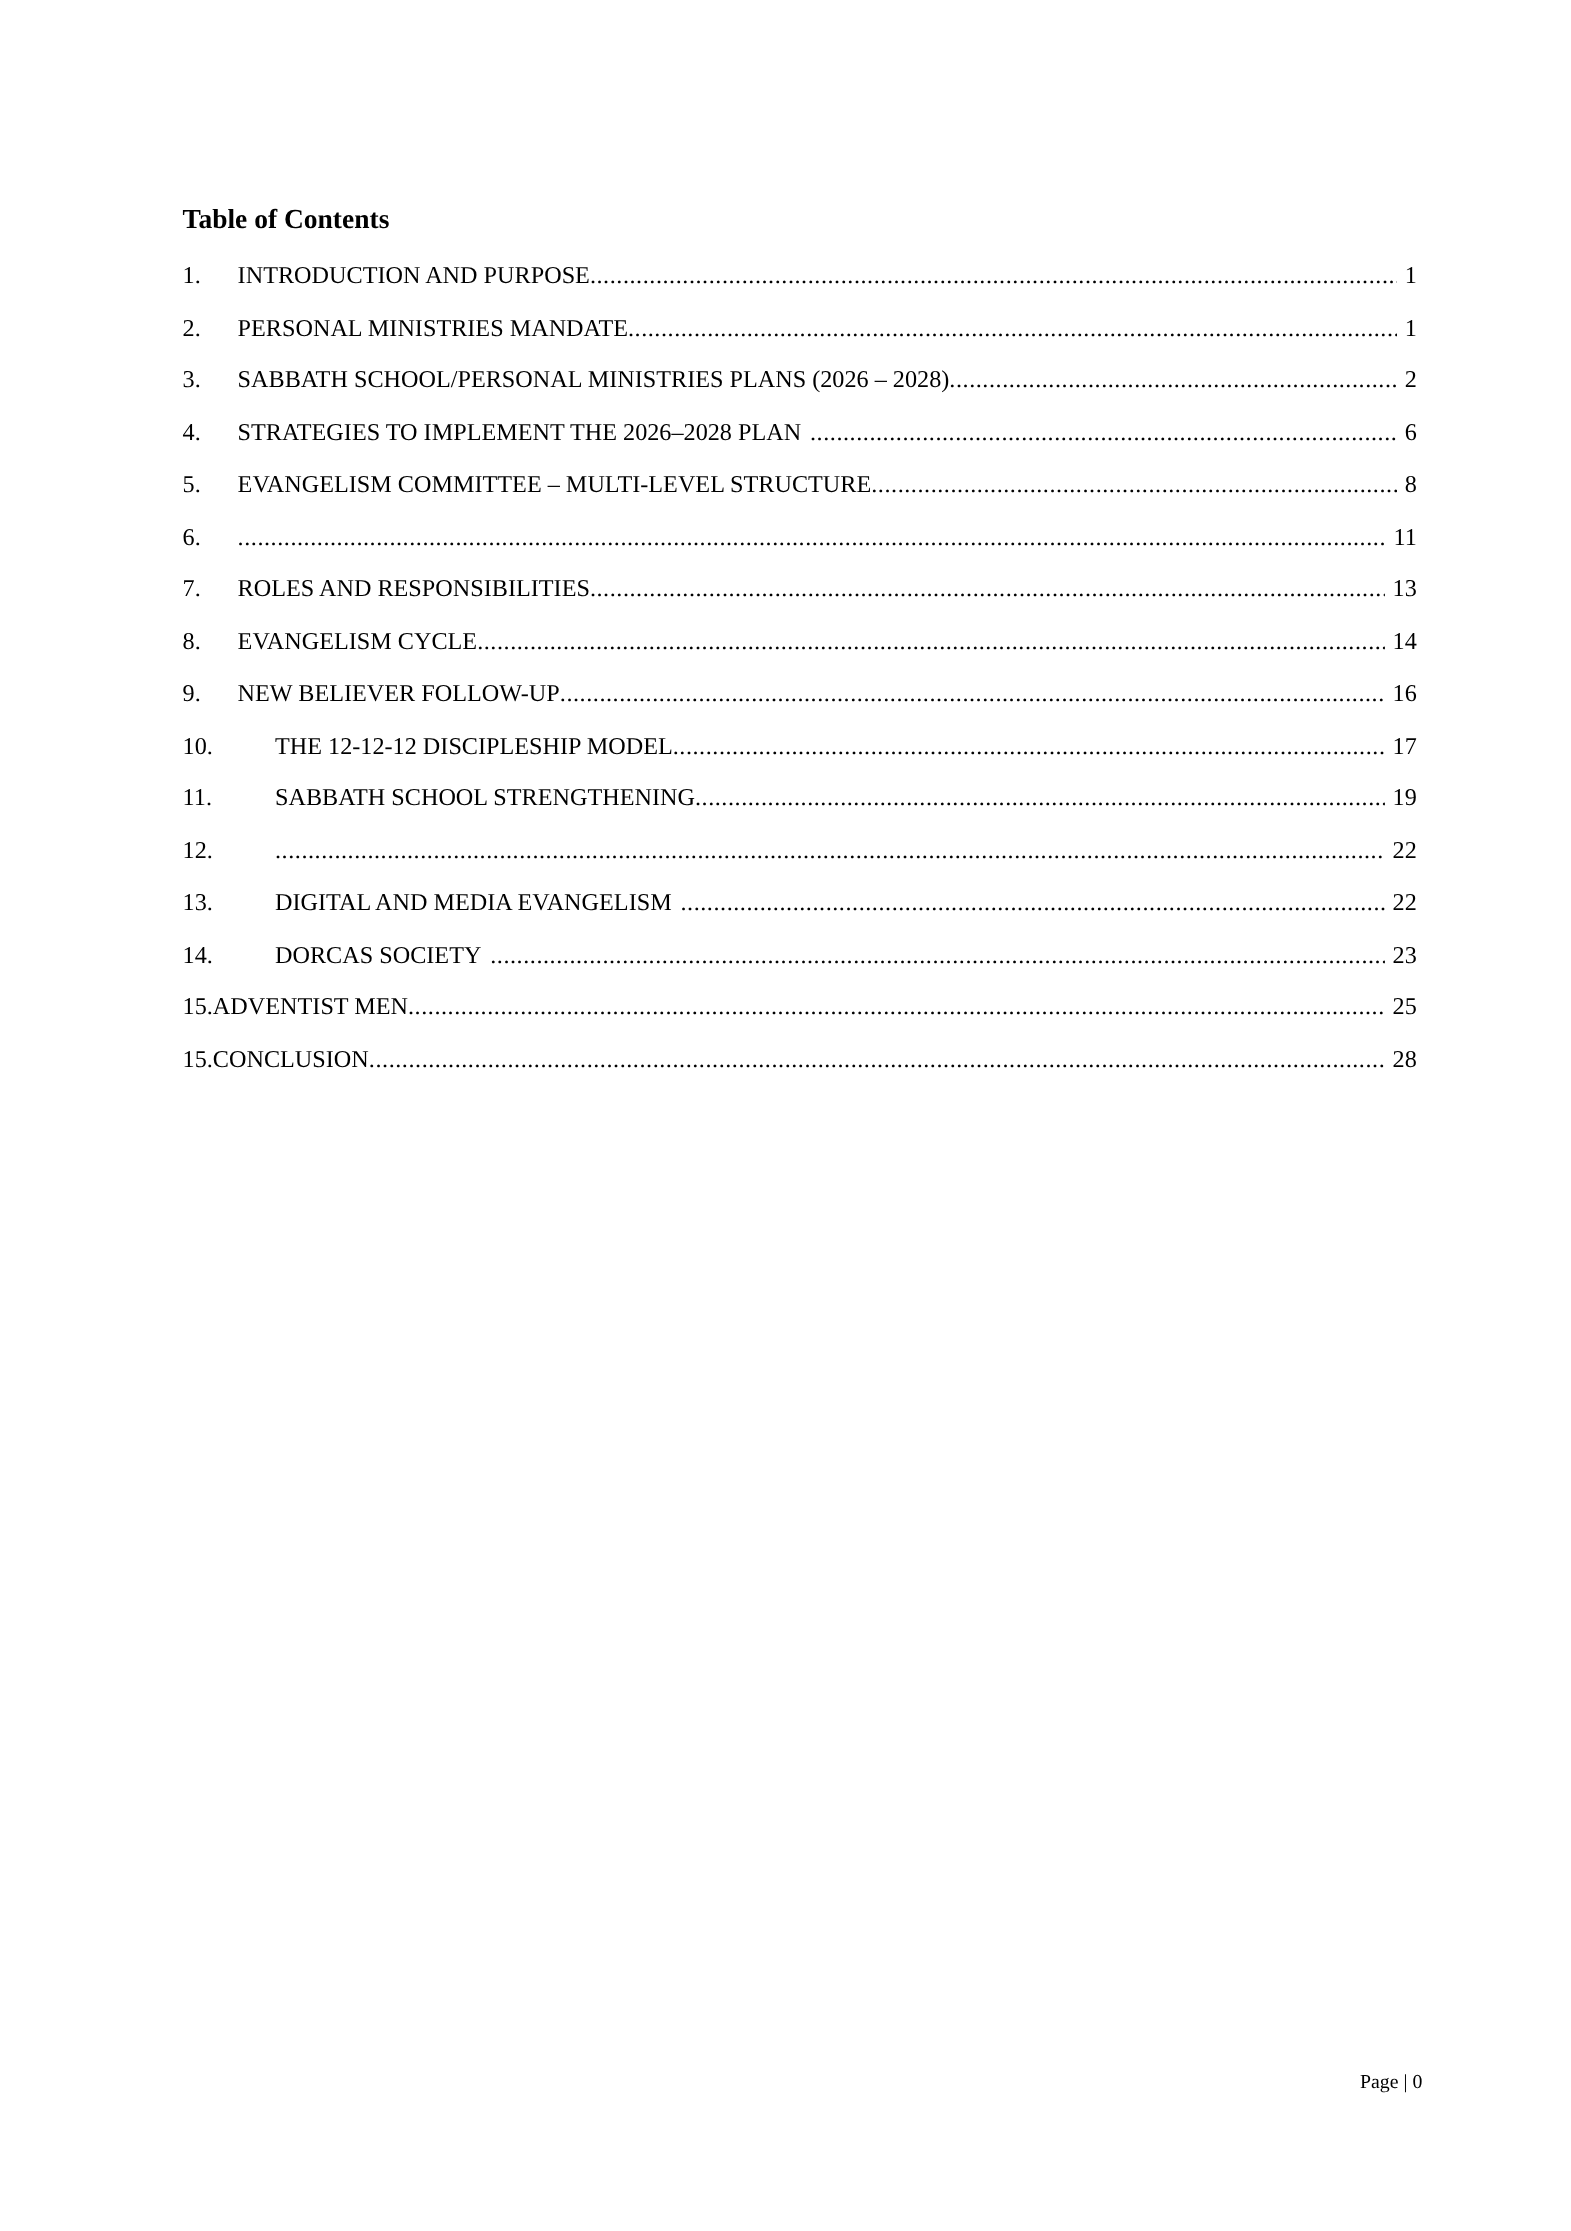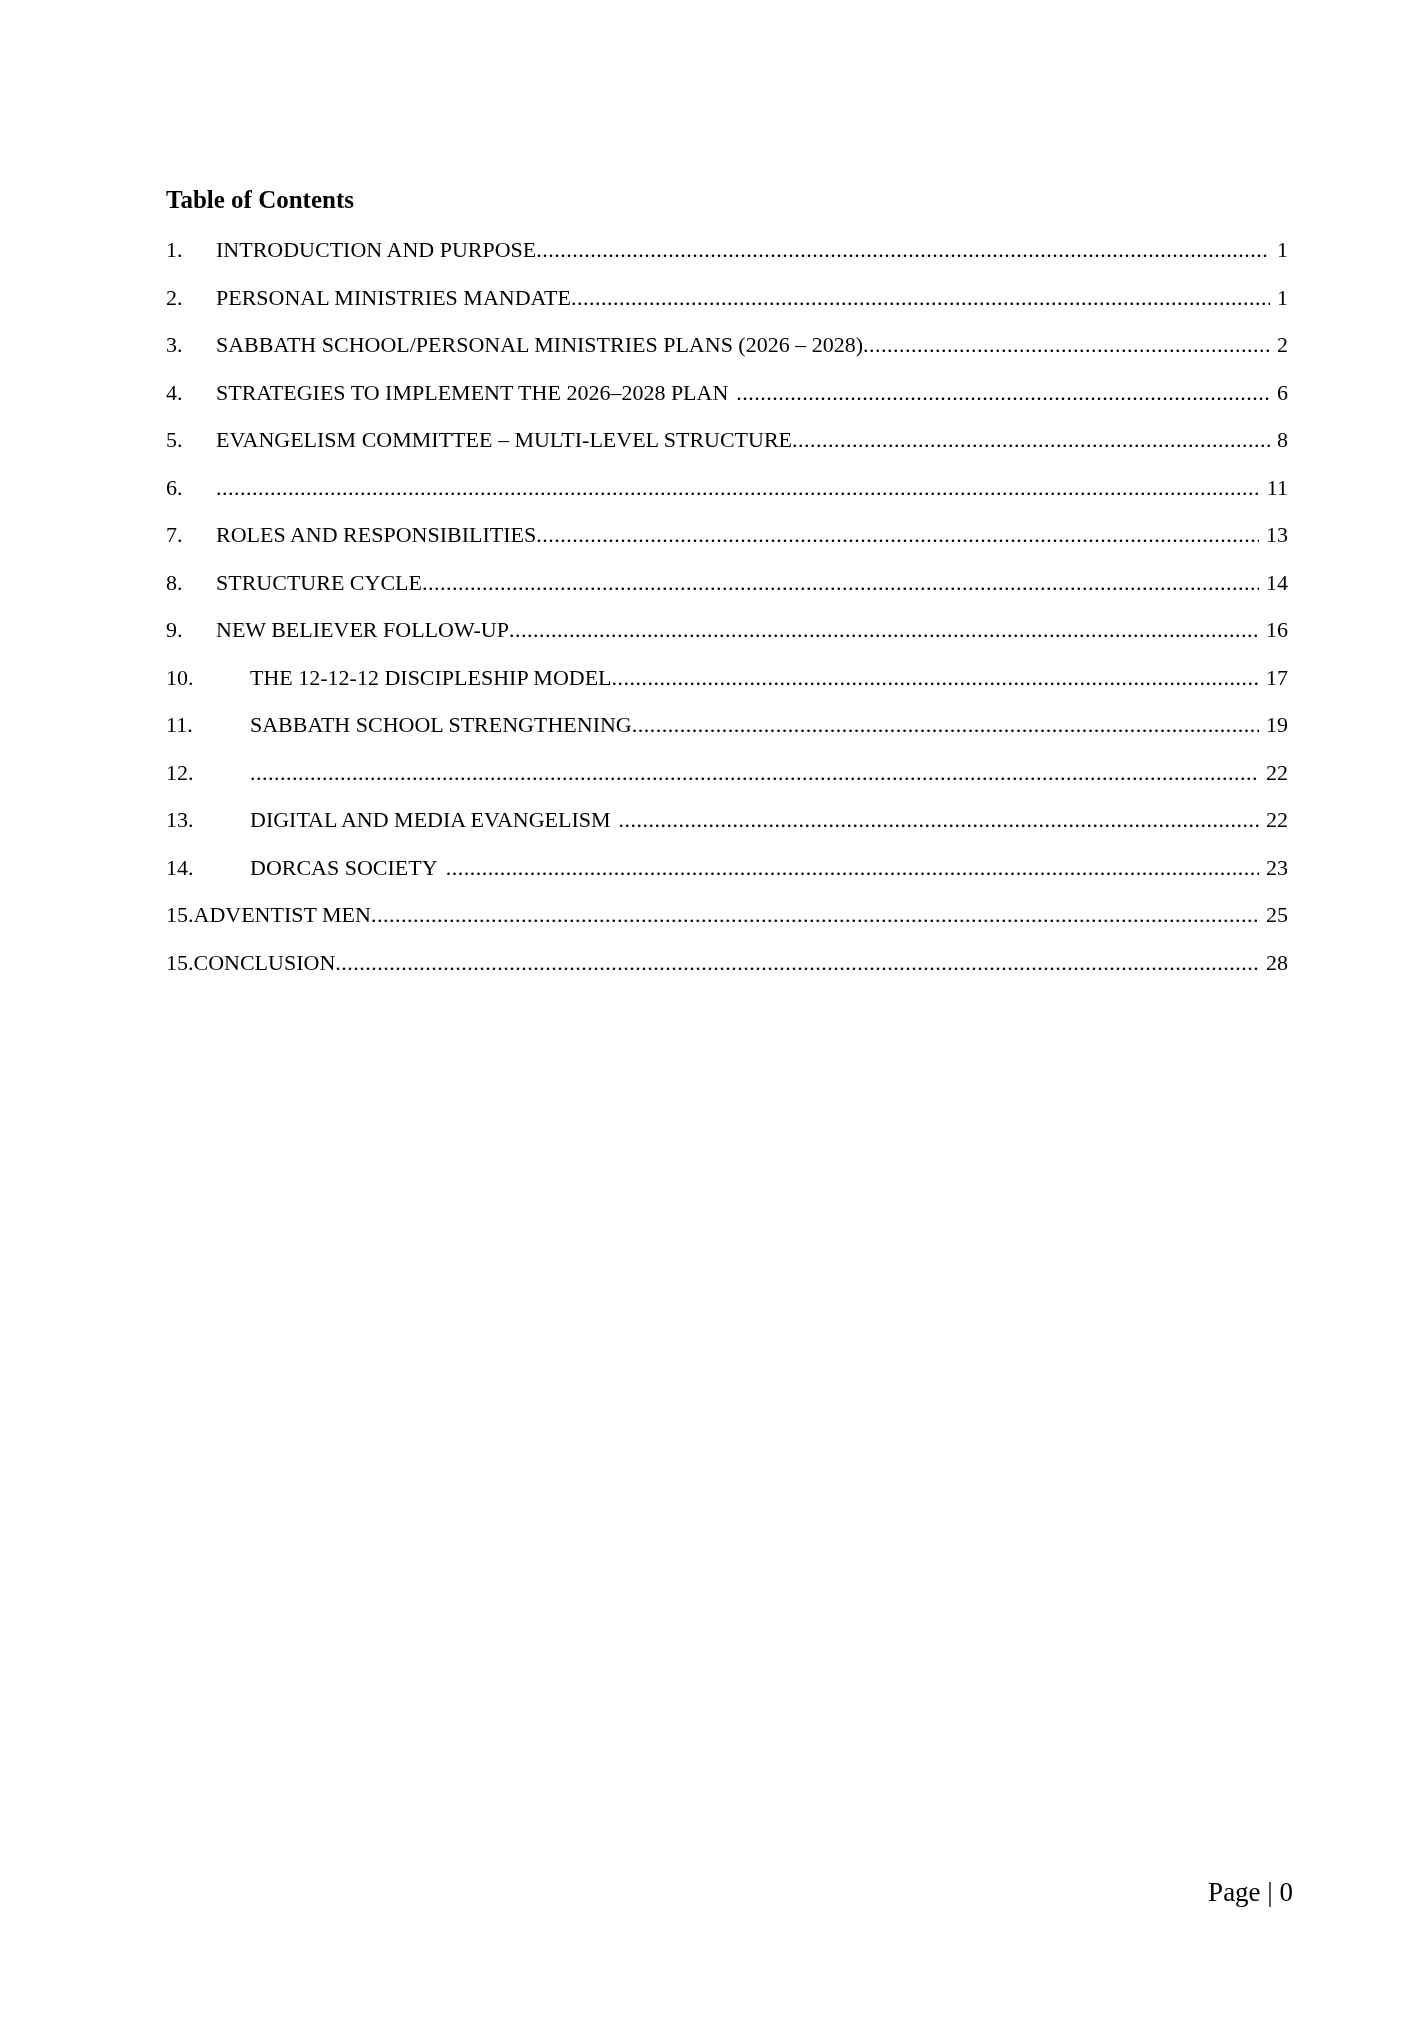--- a/index.html
+++ b/index.html
@@ -62,21 +62,21 @@
     letter-spacing: 0.5px;
   }
   .toc-row .pg {
     flex: 0 0 auto;
     padding-left: 7px;
   }
   .footer {
     position: absolute;
     top: 1878px;
     right: 135px;
-    font-size: 27px;
+    font-size: 18px;
     line-height: 28px;
   }
 </style>
 </head>
 <body>
 
 <div class="page">
   <div class="content">
     <h1 class="toc-title">Table of Contents</h1>
     <div id="toc-list">
@@ -116,21 +116,21 @@
           <span class="pg">11</span>
         </div>
         <div class="toc-row indent-normal">
           <span class="num">7.</span>
           <span class="ttl">ROLES AND RESPONSIBILITIES</span>
           <span class="leader"></span>
           <span class="pg">13</span>
         </div>
         <div class="toc-row indent-normal">
           <span class="num">8.</span>
-          <span class="ttl">STRUCTURE CYCLE</span>
+          <span class="ttl">EVANGELISM CYCLE</span>
           <span class="leader"></span>
           <span class="pg">14</span>
         </div>
         <div class="toc-row indent-normal">
           <span class="num">9.</span>
           <span class="ttl">NEW BELIEVER FOLLOW-UP</span>
           <span class="leader"></span>
           <span class="pg">16</span>
         </div>
         <div class="toc-row indent-wide">

